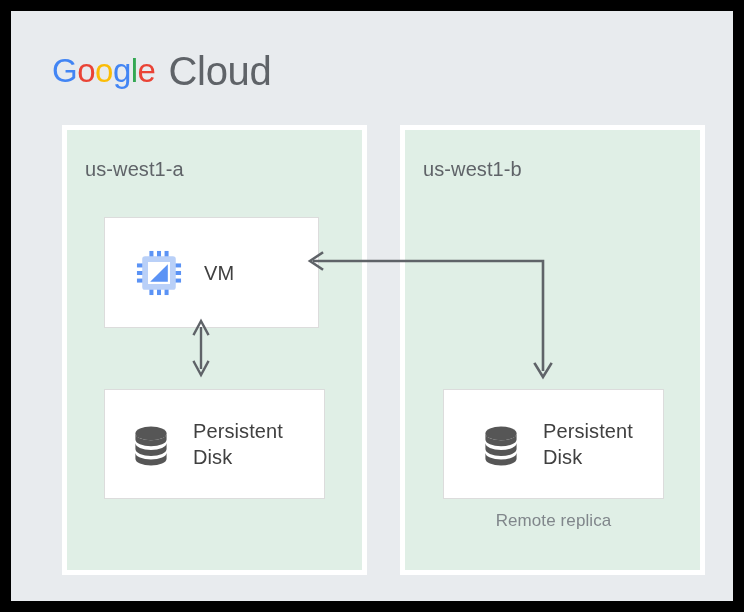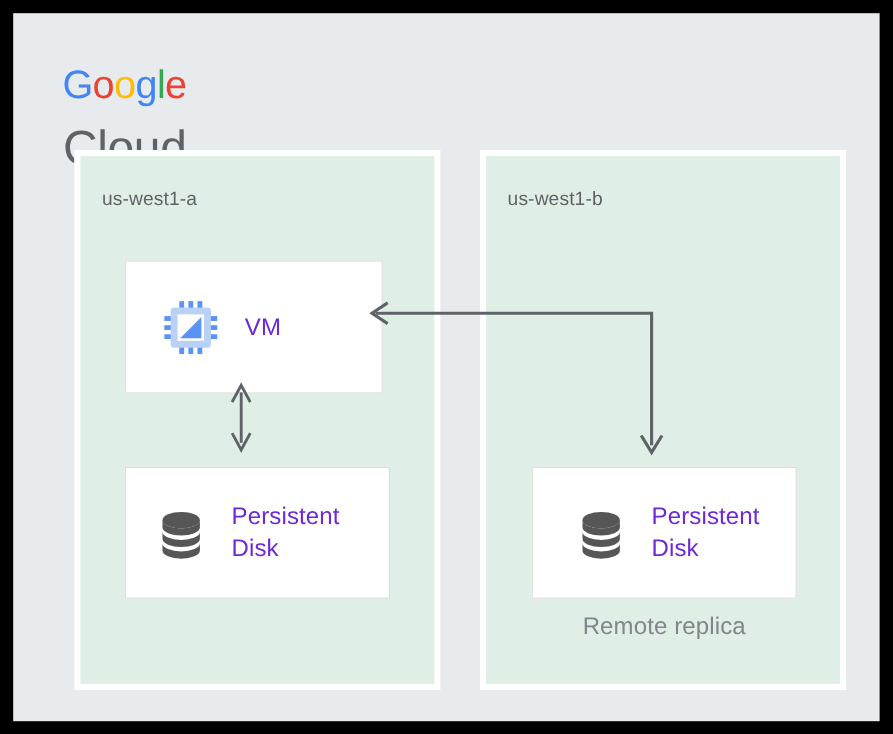--- a/index.html
+++ b/index.html
@@ -34,21 +34,20 @@
 
   
   #logo {
     position: absolute;
     left: 41px;
     top: 40px;
     height: 40px;
     display: flex;
     align-items: flex-end;
     gap: 13px;
-    flex-direction: column;
   }
   #logo .wordmark {
     font-size: 33px;
     letter-spacing: -0.5px;
     line-height: 40px;
     white-space: nowrap;
   }
   #logo .g1 { color: #4285F4; }
   #logo .o1 { color: #EA4335; }
   #logo .o2 { color: #FBBC05; }
@@ -79,37 +78,37 @@
   #zone-b {
     left: 389px;
     top: 114px;
     width: 305px;
     height: 450px;
   }
   .zone-label {
     position: absolute;
     left: 18px;
     top: 28px;
-    font-size: 16px;
+    font-size: 20px;
     color: #5F6368;
     letter-spacing: 0.1px;
   }
 
   
   .node {
     position: absolute;
     background: #FFFFFF;
     border: 1px solid #DCDCDC;
     box-sizing: border-box;
     display: flex;
     align-items: center;
   }
   .node .node-label {
     font-size: 20px;
-    color: #6d28d9;
+    color: #404040;
     line-height: 1.3;
     letter-spacing: 0.1px;
   }
 
   #vm-box {
     left: 93px;
     top: 206px;
     width: 215px;
     height: 111px;
     padding-left: 31px;
@@ -127,21 +126,21 @@
     left: 432px;
     top: 378px;
     width: 221px;
     height: 110px;
     padding-left: 35px;
     gap: 20px;
   }
 
   .caption {
     position: absolute;
-    font-size: 20px;
+    font-size: 17px;
     color: #80868B;
     letter-spacing: 0.1px;
   }
   #remote-replica-caption {
     left: 432px;
     top: 500px;
     width: 221px;
     text-align: center;
   }
 

